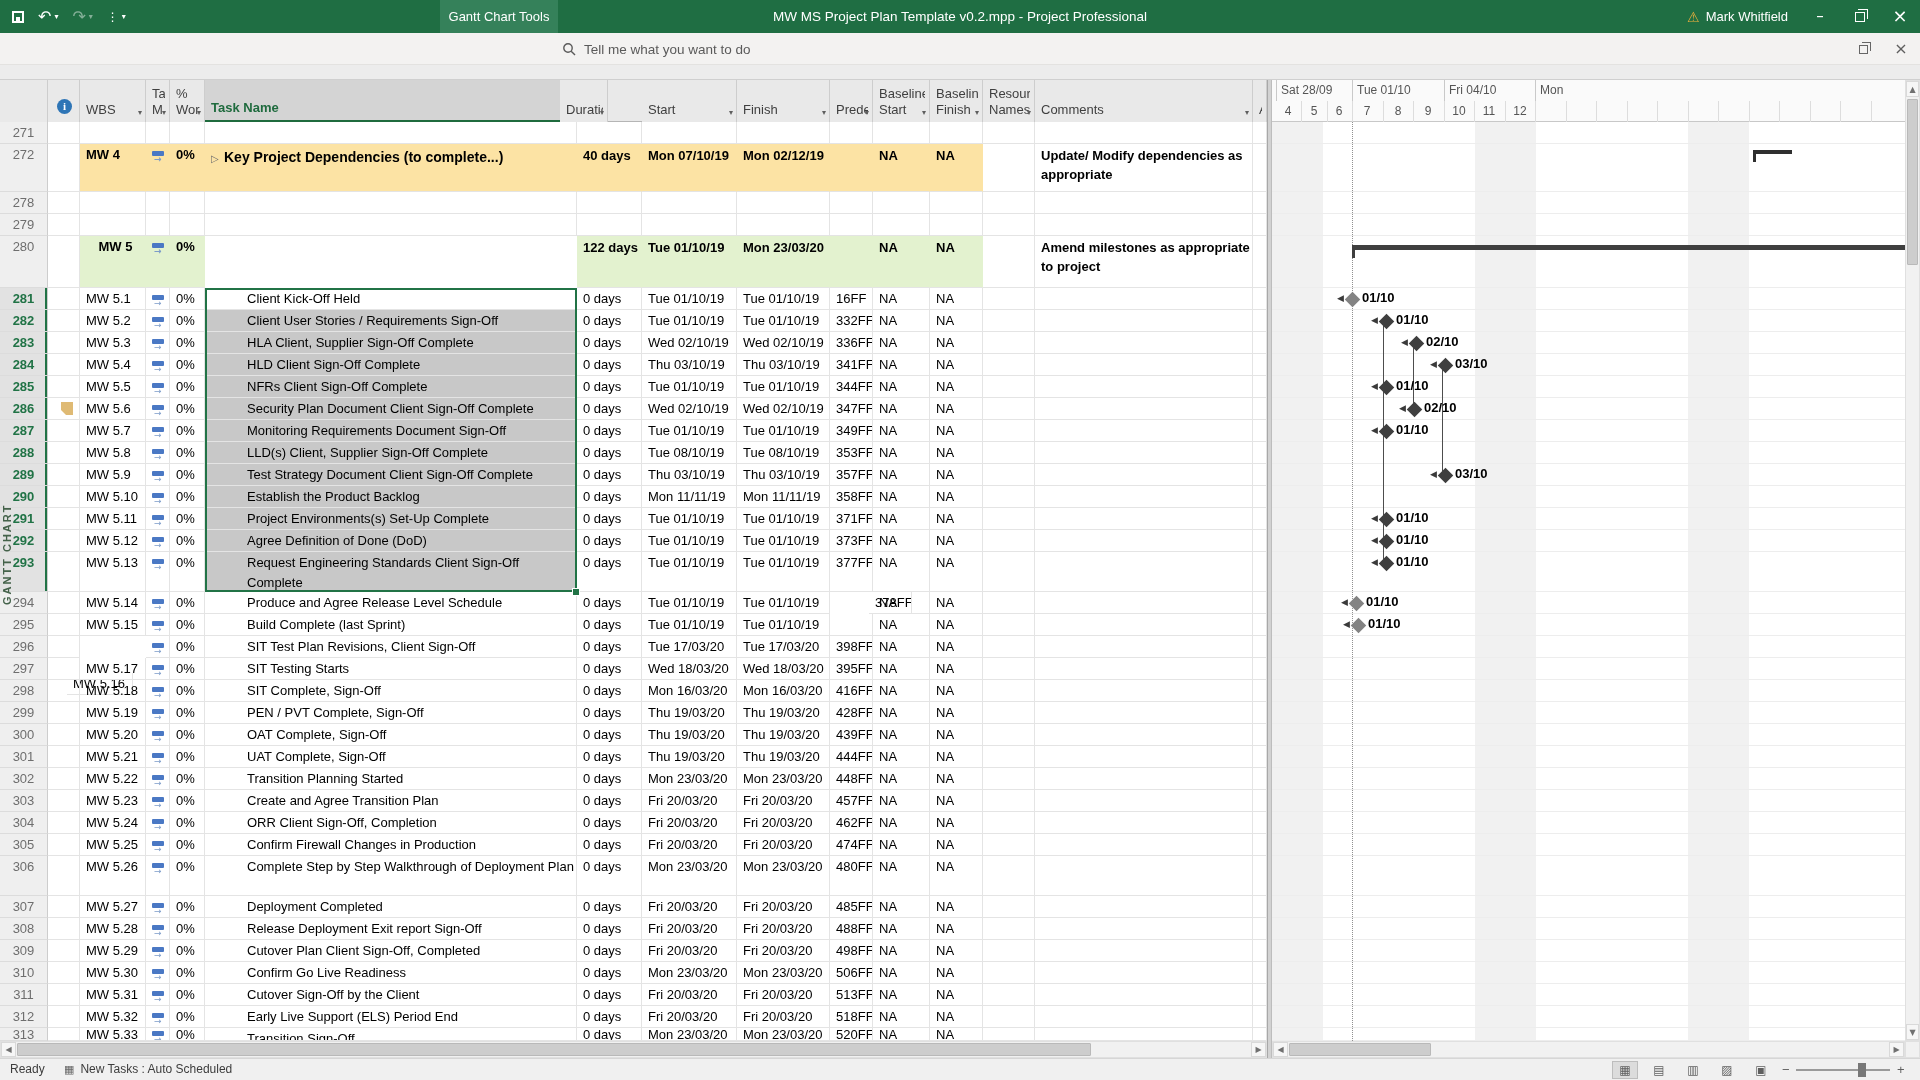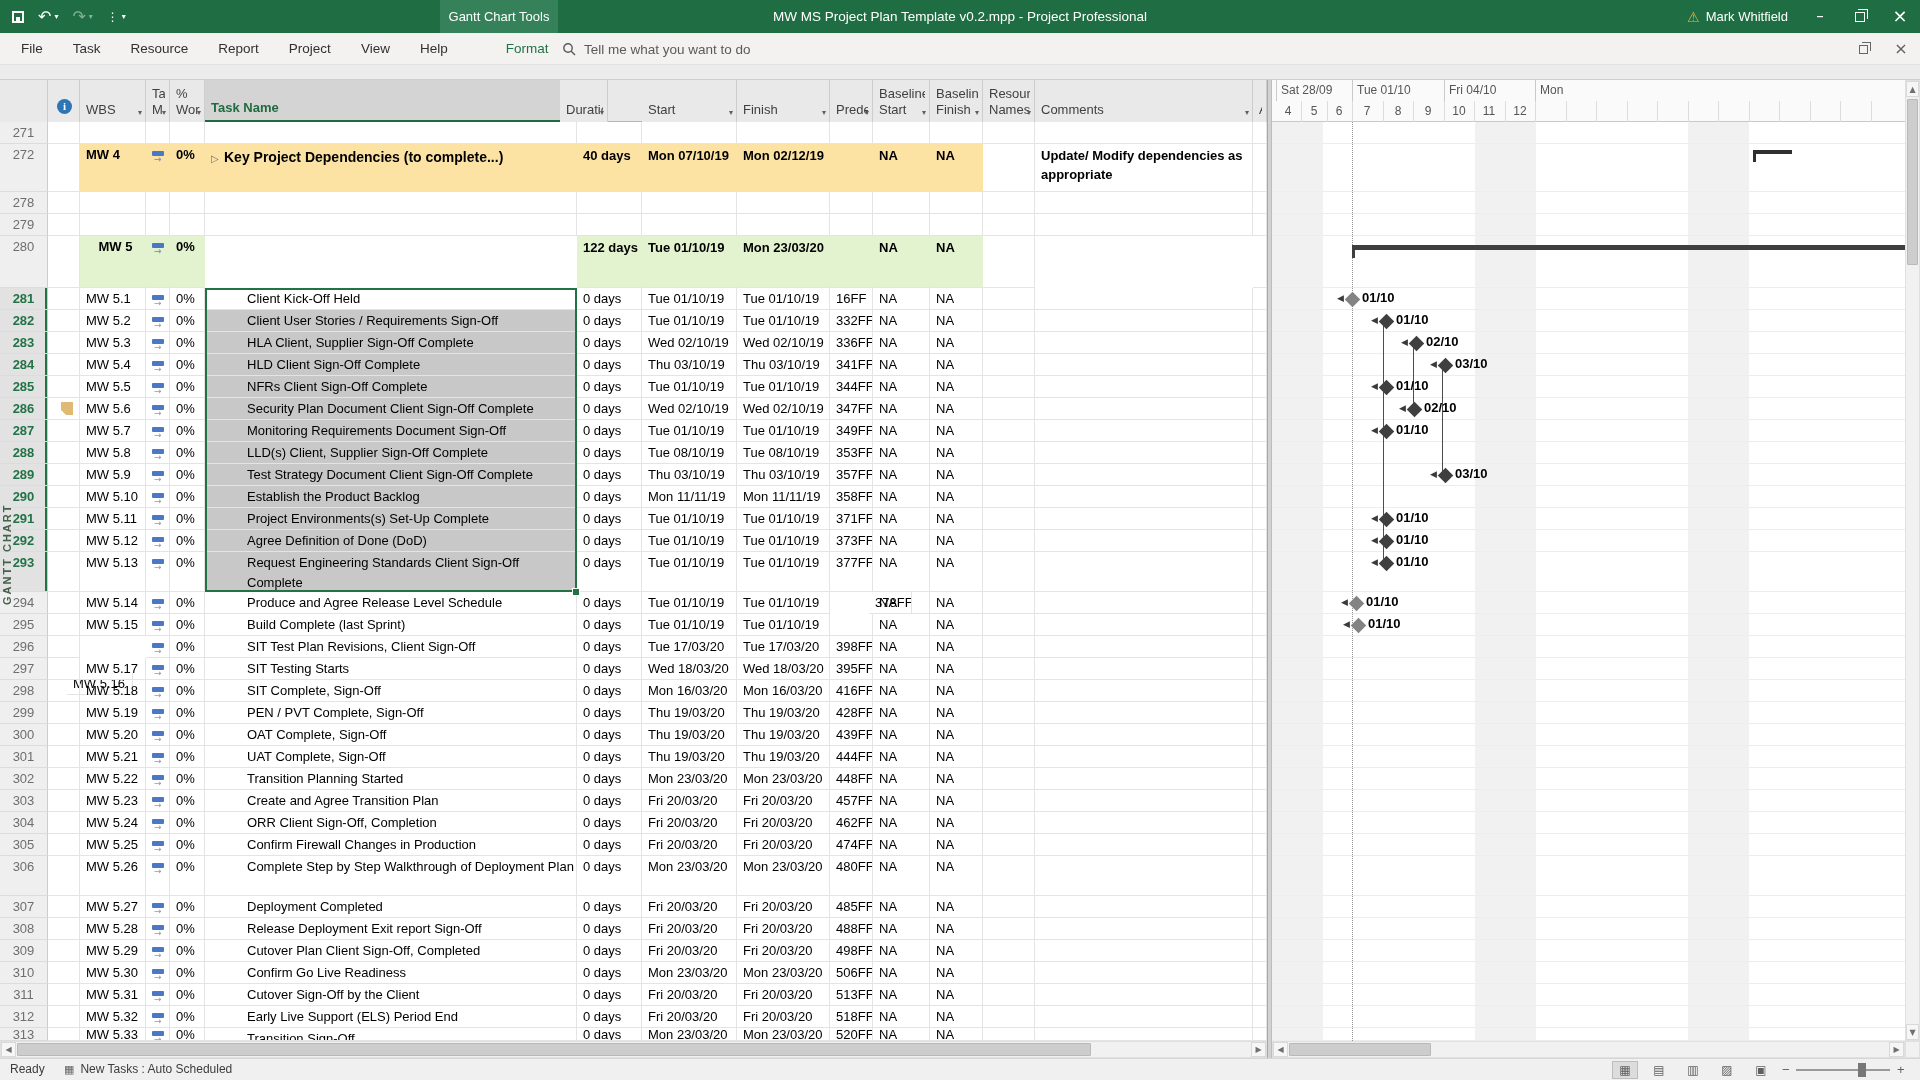--- a/index.html
+++ b/index.html
@@ -135,30 +135,20 @@
   <div id="user-area">
     <span class="warn g">⚠</span>
     <span>Mark Whitfield</span>
   </div>
   <div class="winbtn" style="right:80px"><span class="g">–</span></div>
   <div class="winbtn" style="right:40px"><span class="i-restore"></span></div>
   <div class="winbtn" style="right:0"><span class="g" style="font-size:18px">×</span></div>
 </div>
 
 <div id="menubar">
-  <div id="menu-tabs">
-      <div class="mtab">File</div>
-      <div class="mtab">Task</div>
-      <div class="mtab">Resource</div>
-      <div class="mtab">Report</div>
-      <div class="mtab">Project</div>
-      <div class="mtab">View</div>
-      <div class="mtab">Help</div>
-      <div class="mtab fmt" style="margin-left: 28px;">Format</div>
-    </div>
   <div id="tellme">
     <svg width="14" height="14" viewBox="0 0 14 14">
       <circle cx="6" cy="6" r="4.2" fill="none" stroke="#5a5a5a" stroke-width="1.4"></circle>
       <line x1="9.2" y1="9.2" x2="13" y2="13" stroke="#5a5a5a" stroke-width="1.4"></line>
     </svg>
     <span>Tell me what you want to do</span>
   </div>
   <div class="mb-right" style="right:40px"><span class="i-restore2"></span></div>
   <div class="mb-right" style="right:2px"><span class="g" style="font-size:16px">×</span></div>
 </div>
@@ -302,20 +292,21 @@
       <div class="tcell bold" style="left: 80px; width: 66px; line-height: 22px; background: rgb(227, 242, 207); border-right-color: rgb(227, 242, 207); text-align: center;">MW 5</div>
       <div class="tcell bold" style="left: 146px; width: 24px; line-height: 22px; background: rgb(227, 242, 207); border-right-color: rgb(227, 242, 207);"><div class="mode-ic"><div class="bar"></div><div class="arr g">→</div></div></div>
       <div class="tcell bold" style="left: 170px; width: 35px; line-height: 22px; background: rgb(227, 242, 207); border-right-color: rgb(227, 242, 207);">0%</div>
       <div class="tcell bold" style="left: 577px; width: 65px; line-height: 20px; background: rgb(227, 242, 207); border-right-color: rgb(227, 242, 207); padding-top: 2px;">122 days</div>
       <div class="tcell bold" style="left: 642px; width: 95px; line-height: 20px; background: rgb(227, 242, 207); border-right-color: rgb(227, 242, 207); padding-top: 2px;">Tue 01/10/19</div>
       <div class="tcell bold" style="left: 737px; width: 93px; line-height: 20px; background: rgb(227, 242, 207); border-right-color: rgb(227, 242, 207); padding-top: 2px;">Mon 23/03/20</div>
       <div class="tcell bold" style="left: 830px; width: 43px; line-height: 20px; background: rgb(227, 242, 207); border-right-color: rgb(227, 242, 207); padding-top: 2px;"></div>
       <div class="tcell bold" style="left: 873px; width: 57px; line-height: 20px; background: rgb(227, 242, 207); border-right-color: rgb(227, 242, 207); padding-top: 2px;">NA</div>
       <div class="tcell bold" style="left: 930px; width: 53px; line-height: 20px; background: rgb(227, 242, 207); border-right-color: rgb(227, 242, 207); padding-top: 2px;">NA</div>
       <div class="tcell " style="left: 983px; width: 52px;"></div>
+      <div class="tcell namecell bold" style="left: 1035px; width: 218px; padding-top: 2px; line-height: 19px;">Amend milestones as appropriate to project</div>
       <div class="tcell " style="left: 1253px; width: 14px;"></div>
     </div>
     <div class="trow" style="top: 166px; height: 22px;">
       <div class="tcell rnum rsel" style="left: 0px; width: 48px; line-height: 22px;">281</div>
       <div class="tcell " style="left: 48px; width: 32px;"></div>
       <div class="tcell " style="left: 80px; width: 66px; line-height: 22px;">MW 5.1</div>
       <div class="tcell " style="left: 146px; width: 24px; line-height: 22px;"><div class="mode-ic"><div class="bar"></div><div class="arr g">→</div></div></div>
       <div class="tcell " style="left: 170px; width: 35px; line-height: 22px;">0%</div>
       <div class="tcell namecell" style="left: 205px; width: 372px; padding-left: 42px; background: rgb(255, 255, 255);"><span>Client Kick-Off Held</span></div>
       <div class="tcell " style="left: 577px; width: 65px; line-height: 22px;">0 days</div>

